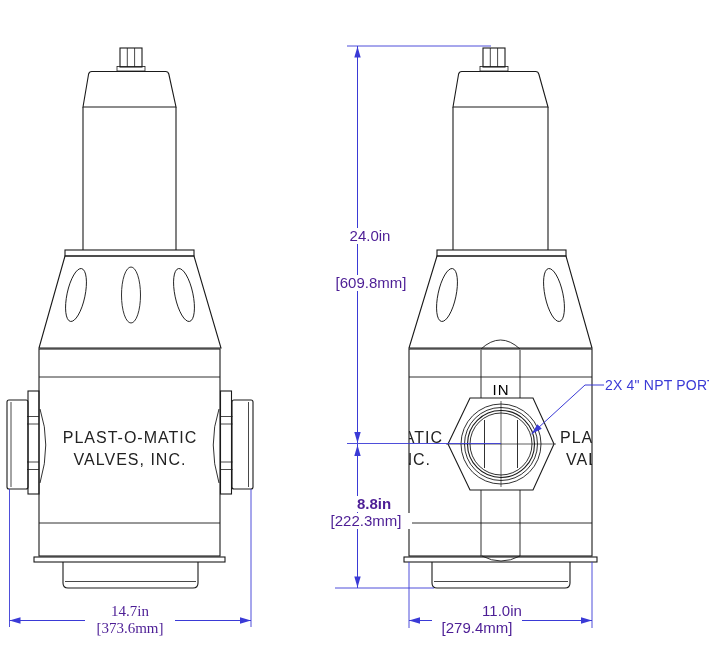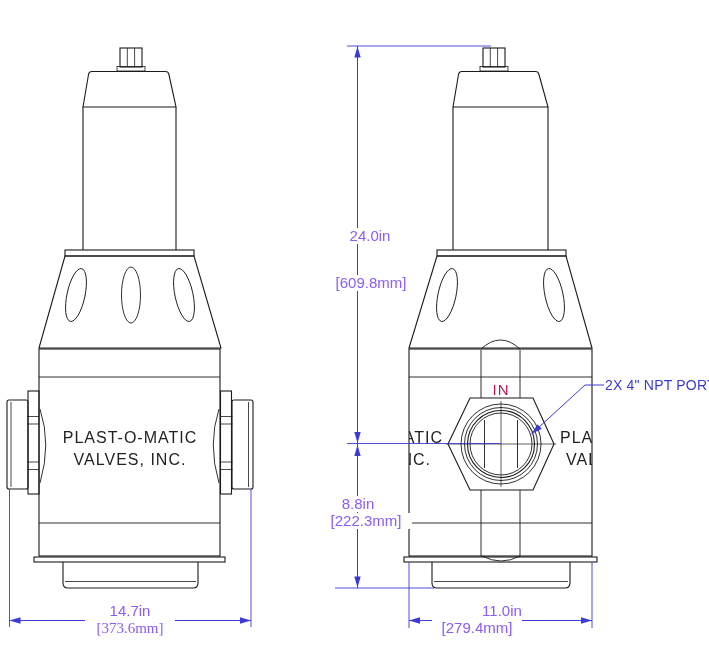--- a/index.html
+++ b/index.html
@@ -1,23 +1,23 @@
 <!DOCTYPE html>
 <html><head>
 <meta charset="utf-8">
 <style>
   html,body{margin:0;padding:0;background:#fff;}
   #canvas{position:relative;width:709px;height:649px;background:#ffffff;overflow:hidden;
           font-family:"Liberation Sans", sans-serif;}
   #lineart{position:absolute;left:0;top:0;}
   .txt{position:absolute;white-space:nowrap;}
   .engrave{color:#222;font-size:16px;letter-spacing:1px;text-align:center;}
-  .dim{color:#8b5cf6;font-size:15px;line-height:16px;text-align:center;background:#fff;}
+  .dim{color:#4c1d95;font-size:15px;line-height:16px;text-align:center;background:#fff;}
   .callout{color:#3a3ad6;font-size:14px;letter-spacing:0.2px;}
-  .inlabel{color:#be185d;font-size:15px;letter-spacing:1px;text-align:center;}
+  .inlabel{color:#000000;font-size:15px;letter-spacing:1px;text-align:center;}
   .fragclip{position:absolute;overflow:hidden;height:19px;}
   .fragclip .tail{position:absolute;right:0;top:0;white-space:nowrap;color:#222;font-size:16px;letter-spacing:1px;}
   .fragclip .head{position:absolute;left:0;top:0;white-space:nowrap;color:#222;font-size:16px;letter-spacing:1px;}
 </style>
 </head>
 <body>
 
 <div id="canvas">
 
   <svg id="lineart" width="709" height="649" viewBox="0 0 709 649">
@@ -183,22 +183,22 @@
     <span class="head">VALVES, INC.</span>
   </div>
 
   <div class="txt inlabel" style="left:480px;top:381px;width:42px;">IN</div>
 
   <div class="txt callout" style="left:605px;top:377px;">2X 4" NPT PORTS</div>
 
   <div class="txt dim" style="left:330px;top:228px;width:80px;">24.0in</div>
   <div class="txt dim" style="left:326px;top:245px;width:90px;margin-top:30px;">[609.8mm]</div>
 
-  <div class="txt dim" style="left:332px;top:496px;width:52px;">8.8in</div>
+  <div class="txt dim" style="left:348px;top:496px;width:52px;font-weight:bold;">8.8in</div>
   <div class="txt dim" style="left:320px;top:513px;width:92px;">[222.3mm]</div>
 
-  <div class="txt dim" style="left:100px;top:603px;width:60px;">14.7in</div>
+  <div class="txt dim" style="left:100px;top:603px;width:60px;font-family:Liberation Serif, serif;">14.7in</div>
   <div class="txt dim" style="left:85px;top:620px;width:90px;font-family:Liberation Serif, serif;">[373.6mm]</div>
 
   <div class="txt dim" style="left:472px;top:603px;width:60px;">11.0in</div>
   <div class="txt dim" style="left:432px;top:620px;width:90px;">[279.4mm]</div>
 
 </div>
 
 </body></html>

